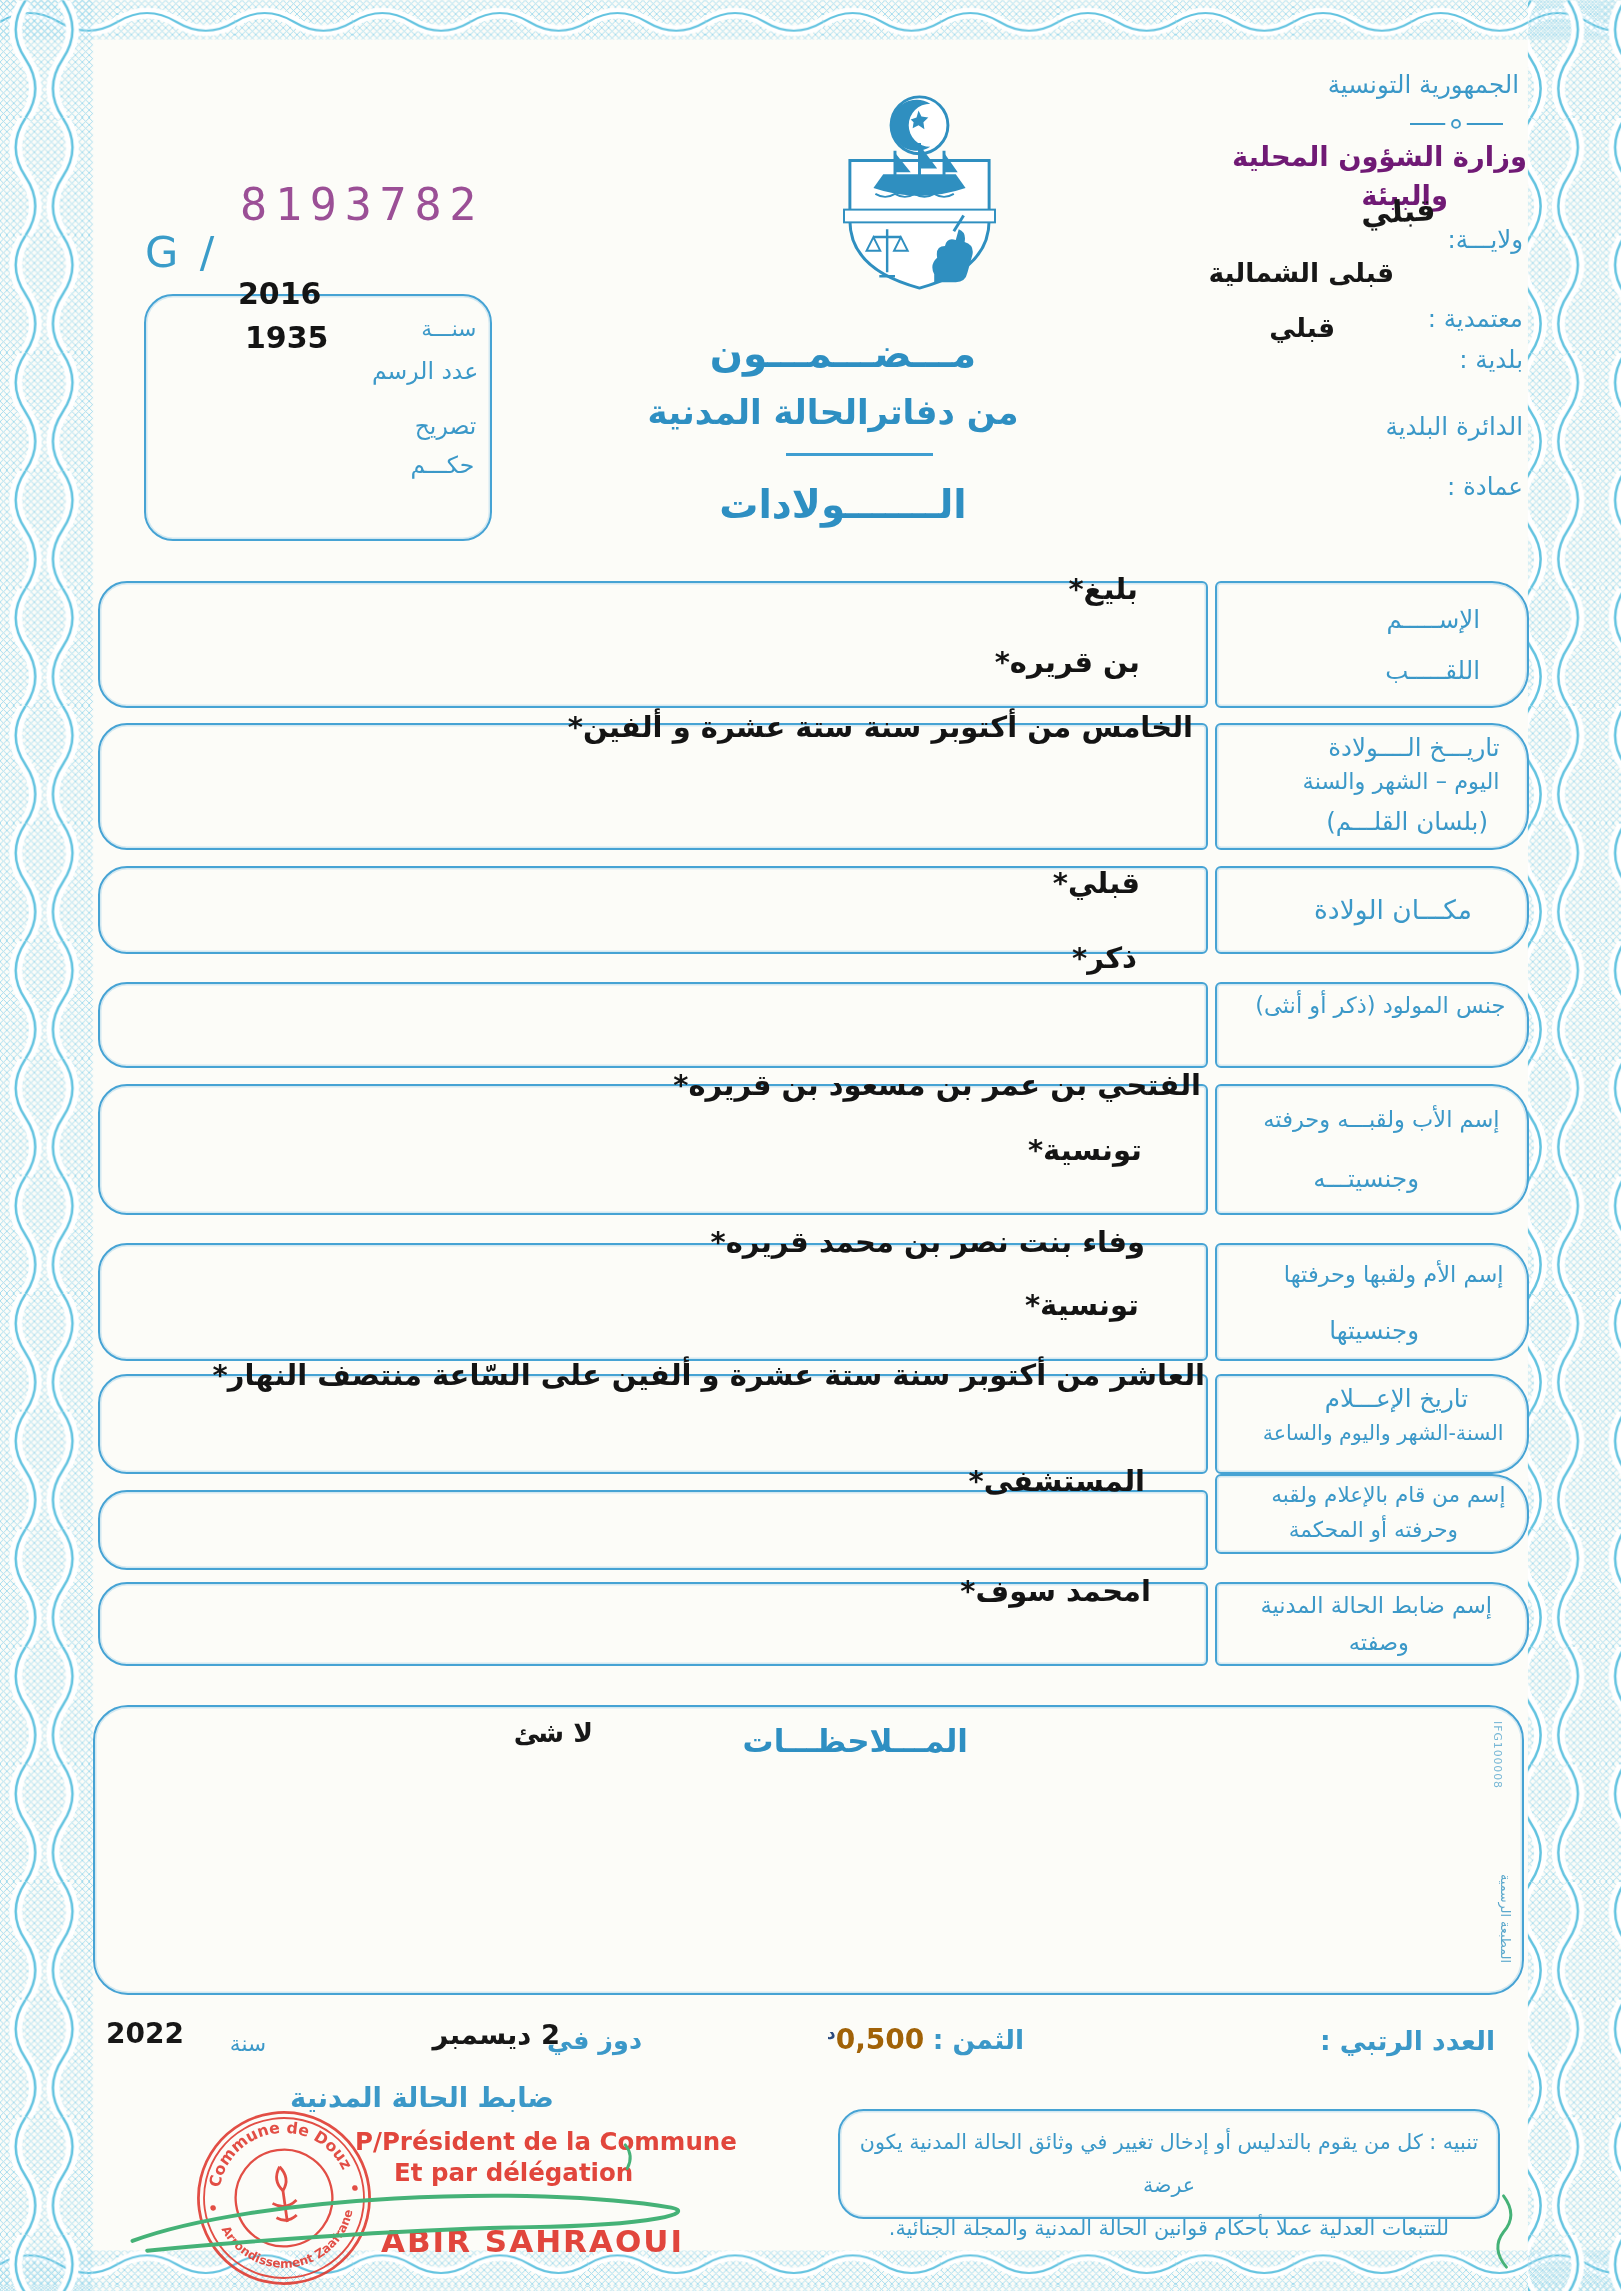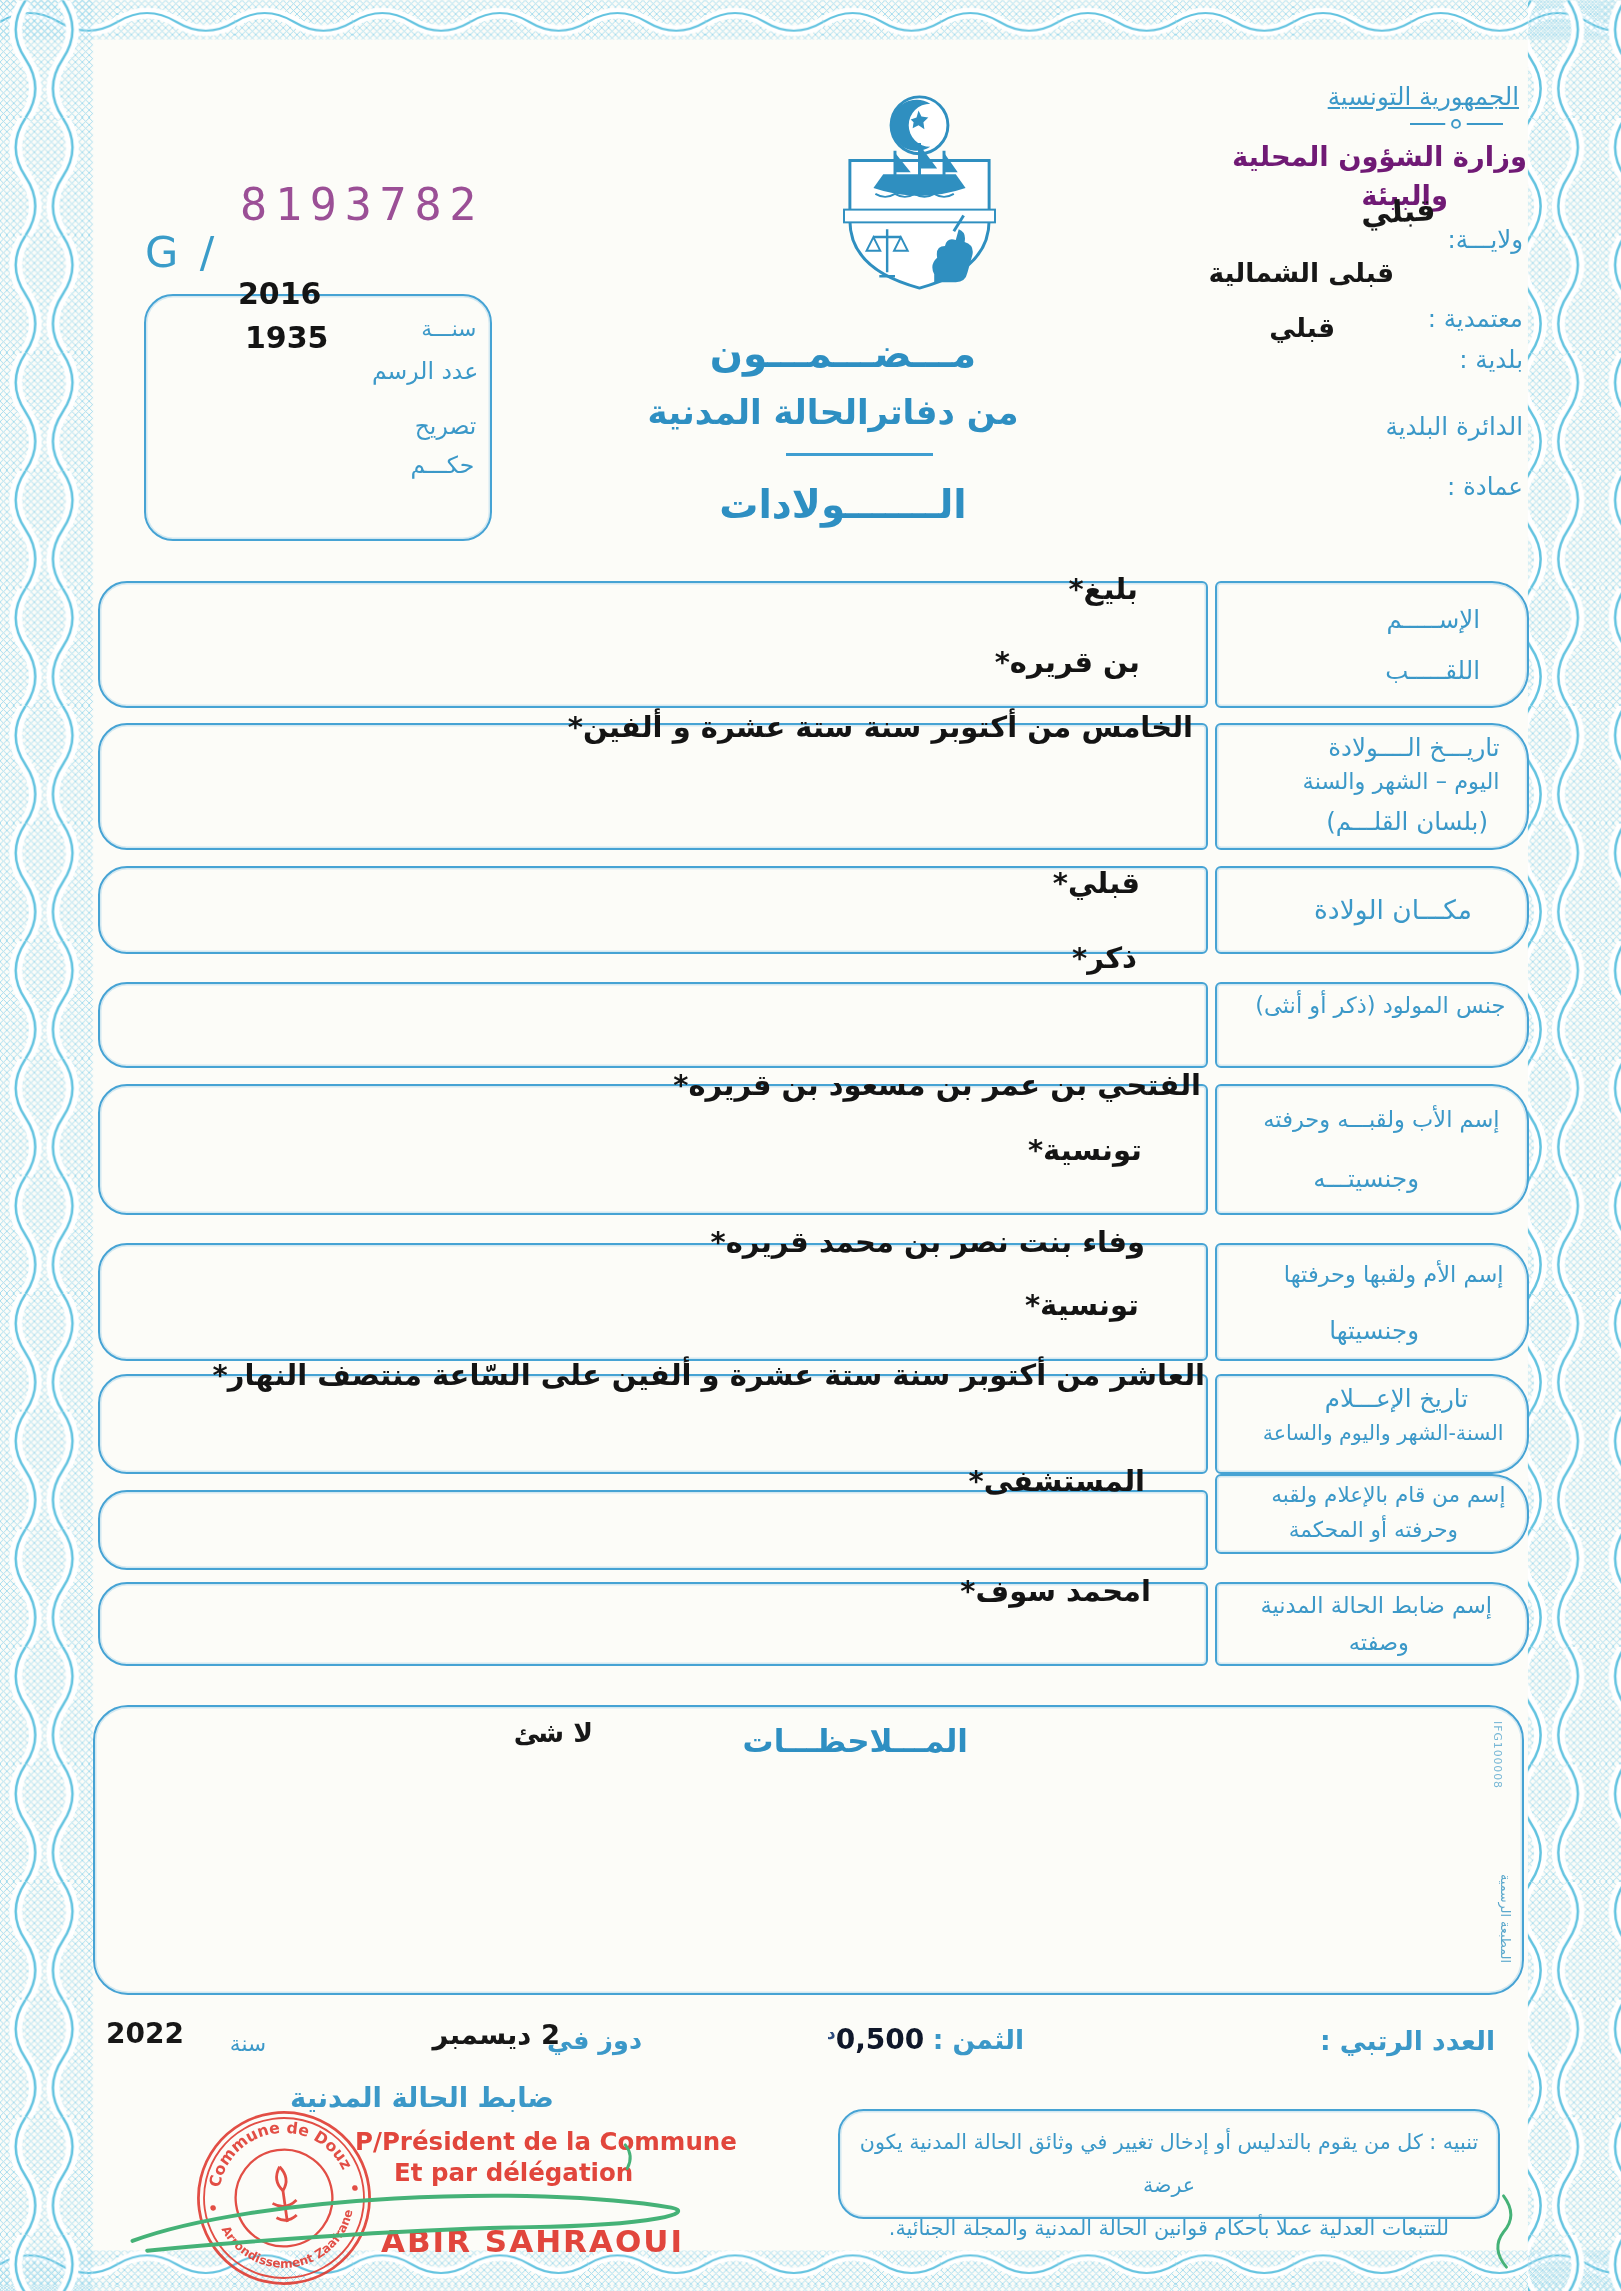--- a/index.html
+++ b/index.html
@@ -61,21 +61,21 @@
 
   <div class="abs rnd" style="left:144px;top:294px;width:348px;height:247px;">
     <span class="lbl" style="top:19.6px;right:13.7px;font-size:21.6px;">سنـــة</span>
     <span class="lbl" style="top:61px;right:11.8px;font-size:23.5px;">عدد الرسم</span>
     <span class="lbl" style="top:116px;right:13.7px;font-size:23.5px;">تصريح</span>
     <span class="lbl" style="top:155px;right:15.7px;font-size:23.5px;">حكـــم</span>
   </div>
   <div class="val" style="left:238px;top:276px;font-size:30px;">2016</div>
   <div class="val" style="left:245px;top:320px;font-size:30px;">1935</div>
 
-  <div class="hl blue" style="right:102px;top:82px;font-size:24.5px;text-decoration:underline;">الجمهورية التونسية</div>
+  <div class="hl blue" style="right:102px;top:70px;font-size:24.5px;">الجمهورية التونسية</div>
 
   <svg class="abs" style="right:118px;top:118px;" width="93" height="11.8" aria-hidden="true" viewBox="0 0 95 12">
     <line x1="0" y1="6" x2="36" y2="6" stroke="#3b98c8" stroke-width="2"></line>
     <circle cx="47" cy="6" r="4" fill="none" stroke="#3b98c8" stroke-width="2"></circle>
     <line x1="58" y1="6" x2="95" y2="6" stroke="#3b98c8" stroke-width="2"></line>
   </svg>
 
   <div class="hl dkblue" style="right:94px;top:141px;font-size:27.4px;font-weight:700;">وزارة الشؤون المحلية</div>
   <div class="hl dkblue" style="right:173px;top:180px;font-size:27.4px;font-weight:700;">والبيئة</div>
 
@@ -177,21 +177,21 @@
   <div class="hl" style="right:653px;top:1723px;font-size:31px;font-weight:700;color:#2e8fc2;">المـــلاحظـــات</div>
   <div class="hl ink" style="right:1028px;top:1717px;font-size:26.5px;">لا شئ</div>
 
   <div class="hl" style="left:1491px;top:1721px;writing-mode:vertical-rl;font-size:10.8px;color:#79b8d6;letter-spacing:1px;">IFG100008</div>
   <div class="hl" style="left:1498px;top:1874px;writing-mode:vertical-rl;font-size:12.7px;color:#5ba8cc;">المطبعة الرسمية</div>
 
   <div class="hl blue" style="right:126px;top:2025px;font-size:26.5px;font-weight:700;">العدد الرتبي :</div>
 
   <div class="hl" style="right:597px;top:2023px;font-size:26.5px;">
     <span class="blue" style="font-weight:700;">الثمن :</span>
-    <span style="color:#0f172a;font-weight:700;font-size:28px;">0,500</span><span class="sup" style="color:#2b4a7e;font-weight:700;">د</span>
+    <span style="color:#a16207;font-weight:700;font-size:28px;">0,500</span><span class="sup" style="color:#2b4a7e;font-weight:700;">د</span>
   </div>
 
   <div class="hl blue" style="right:979px;top:2025px;font-size:25.5px;font-weight:700;">دوز في</div>
   <div class="hl ink" style="right:1061px;top:2019px;font-size:27.4px;">2 ديسمبر</div>
   <div class="hl blue" style="right:1355px;top:2031px;font-size:21.6px;">سنة</div>
   <div class="hl ink" style="right:1437px;top:2017px;font-size:28px;">2022</div>
 
   <div class="hl blue" style="right:1067px;top:2082px;font-size:27.4px;font-weight:700;">ضابط الحالة المدنية</div>
 
   <div class="abs rnd" style="left:838px;top:2109px;width:662px;height:110px;border-radius:25.5px;text-align:center;padding-top:9.8px;">

